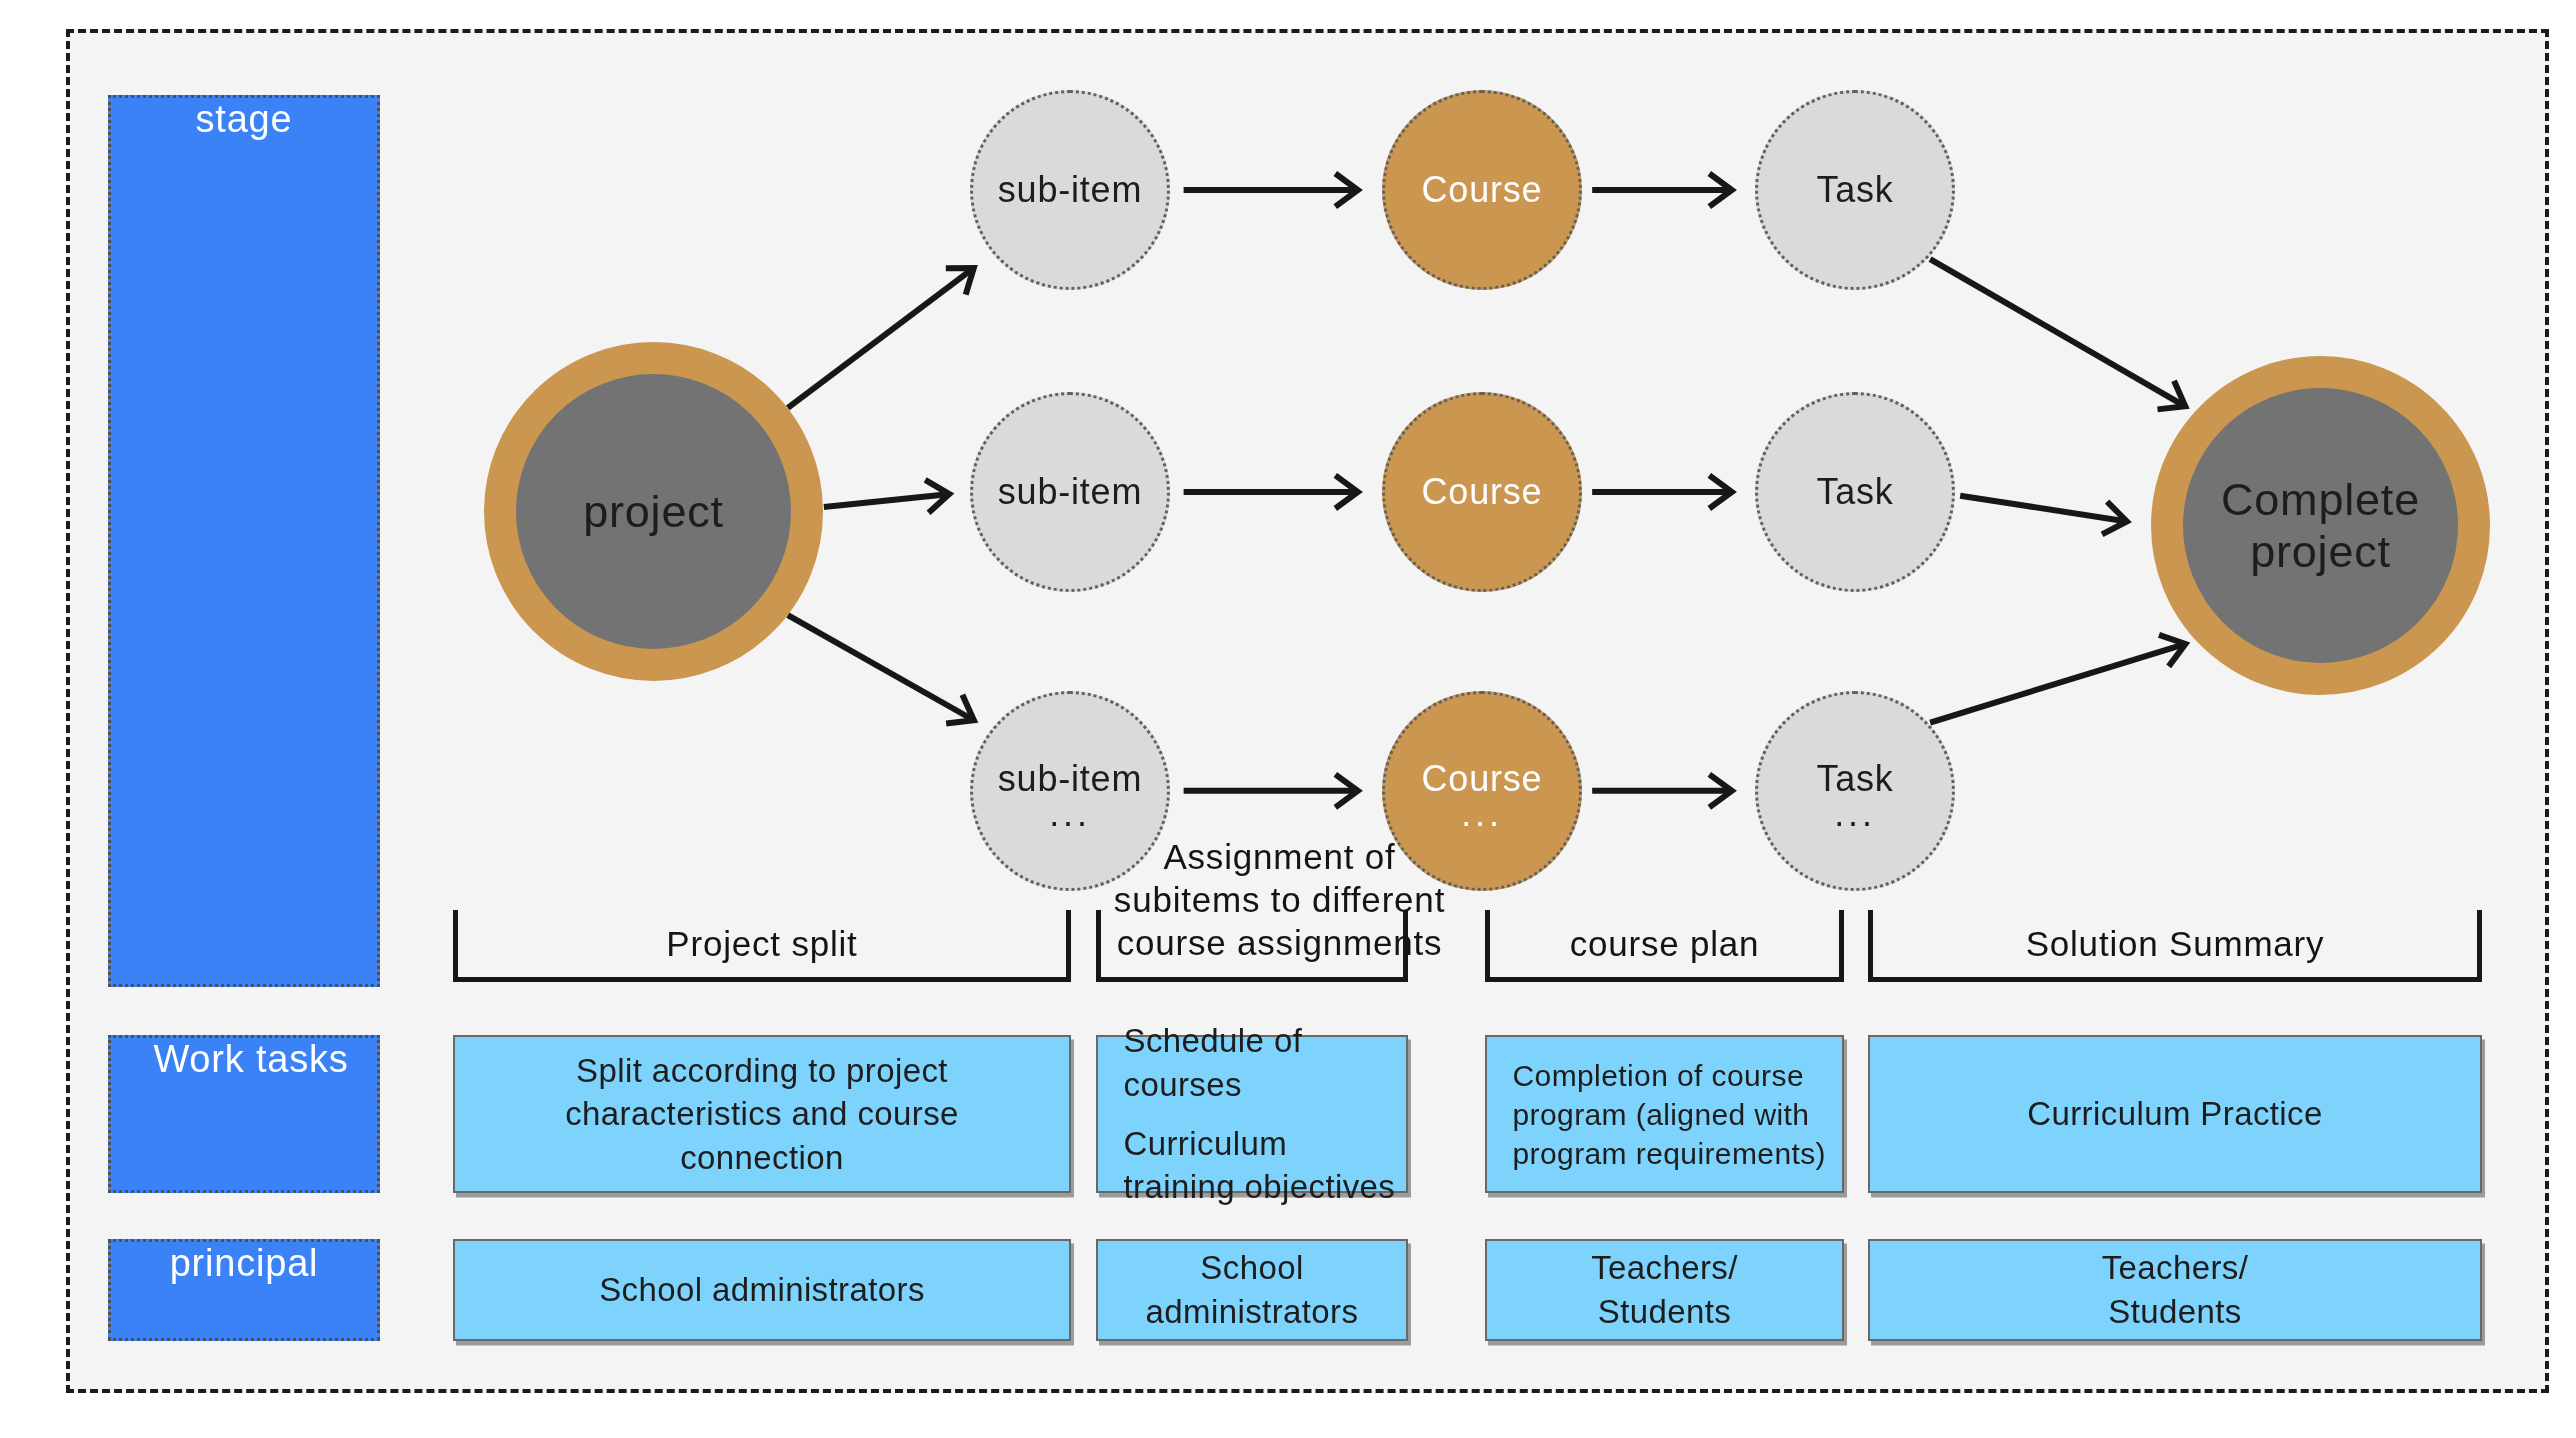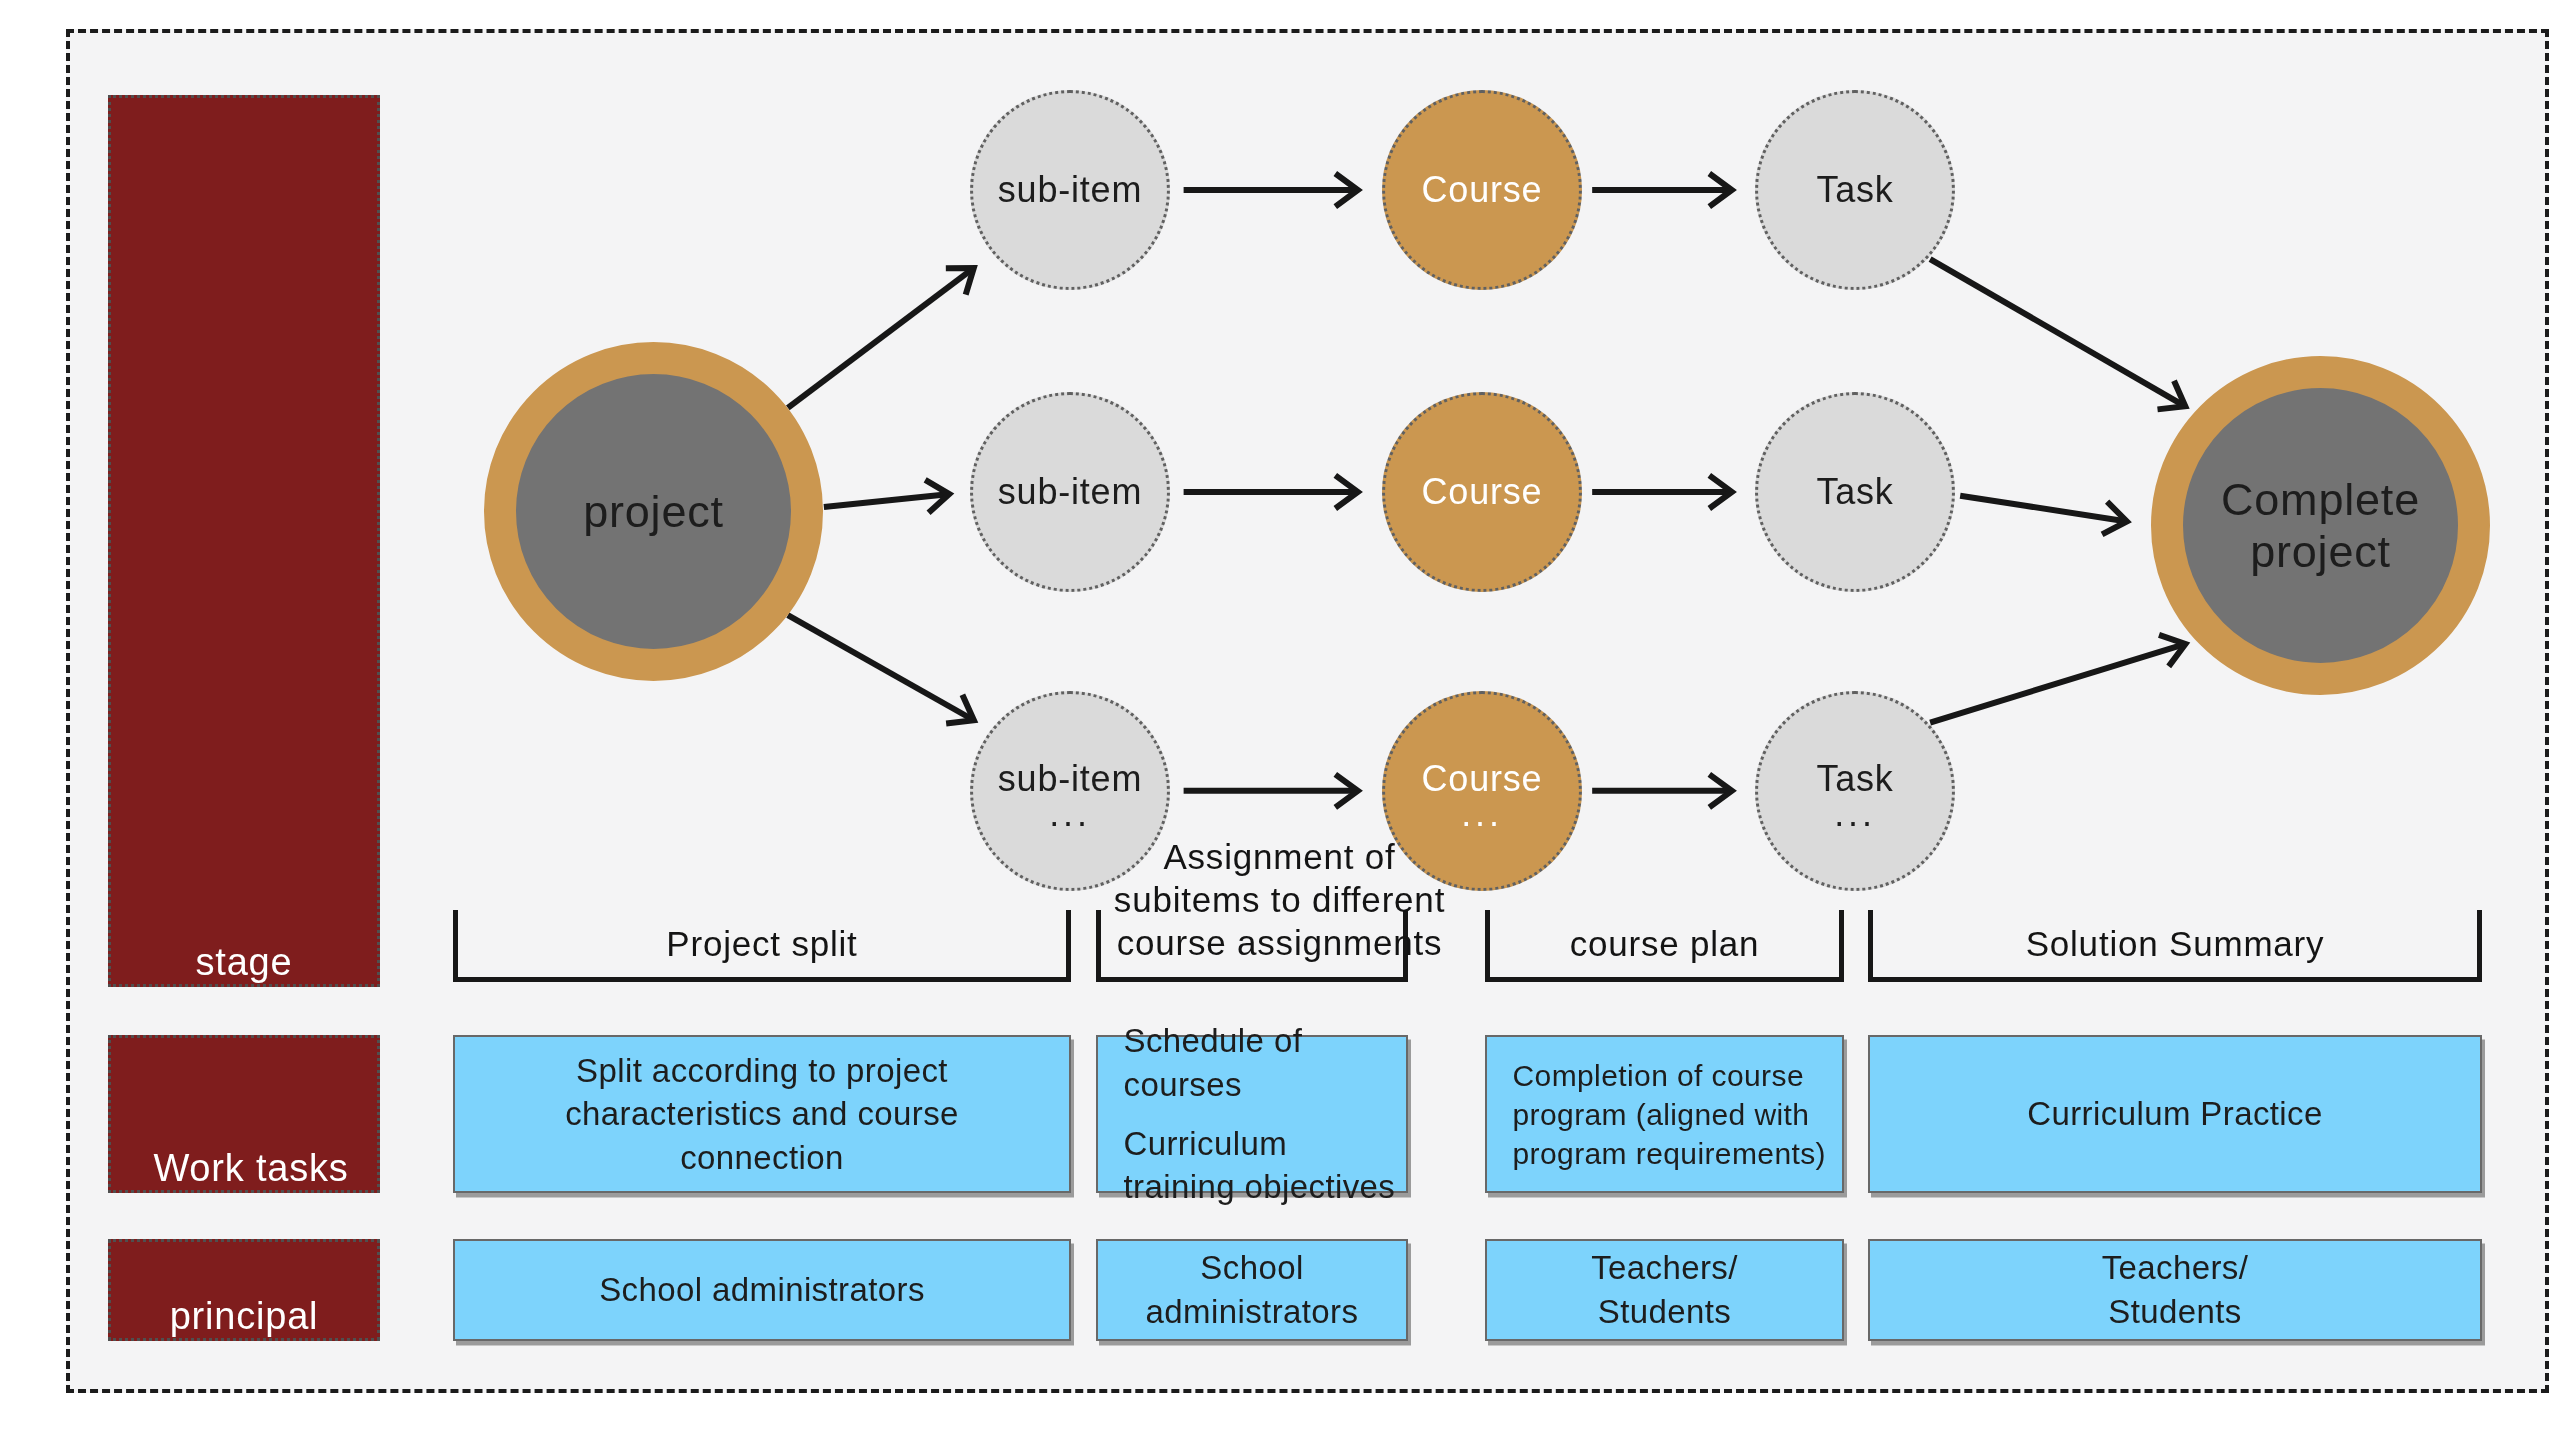--- a/index.html
+++ b/index.html
@@ -1,22 +1,22 @@
 <!DOCTYPE html>
 <html style="font-size:12px"><head>
 <meta charset="utf-8">
 <style>
   html,body{margin:0;padding:0;background:#ffffff;}
   .canvas{position:relative;width:2576px;height:1439px;background:#ffffff;
           font-family:"Liberation Sans",sans-serif;color:#1d1d1d;overflow:hidden;}
   .frame{position:absolute;left:66px;top:28.5px;width:2475px;height:1356px;
          border:4.5px dashed #1b1b1b;background:#f4f4f5;}
   
-  .orange-box{position:absolute;background:#7f1d1d;border:3px dotted #4f4f4f;
-              display:flex;align-items:flex-end;justify-content:center;
+  .orange-box{position:absolute;background:#3b82f6;border:3px dotted #4f4f4f;
+              display:flex;align-items:flex-start;justify-content:center;
               color:#ffffff;font-size:38px;letter-spacing:0.8px;box-sizing:border-box;}
   .stage-box{left:108px;top:95px;width:272px;height:892px;}
   .worktasks-box{left:108px;top:1035px;width:272px;height:158px;padding-left:14px;}
   .principal-box{left:108px;top:1239px;width:272px;height:102px;}
   
   .circle{position:absolute;border-radius:50%;box-sizing:border-box;
           display:flex;flex-direction:column;align-items:center;justify-content:center;
           text-align:center;}
   .big{width:339px;height:339px;border:32px solid #CB9750;background:#737373;
        font-size:45px;letter-spacing:0.8px;white-space:pre-line;line-height:1.15;}

